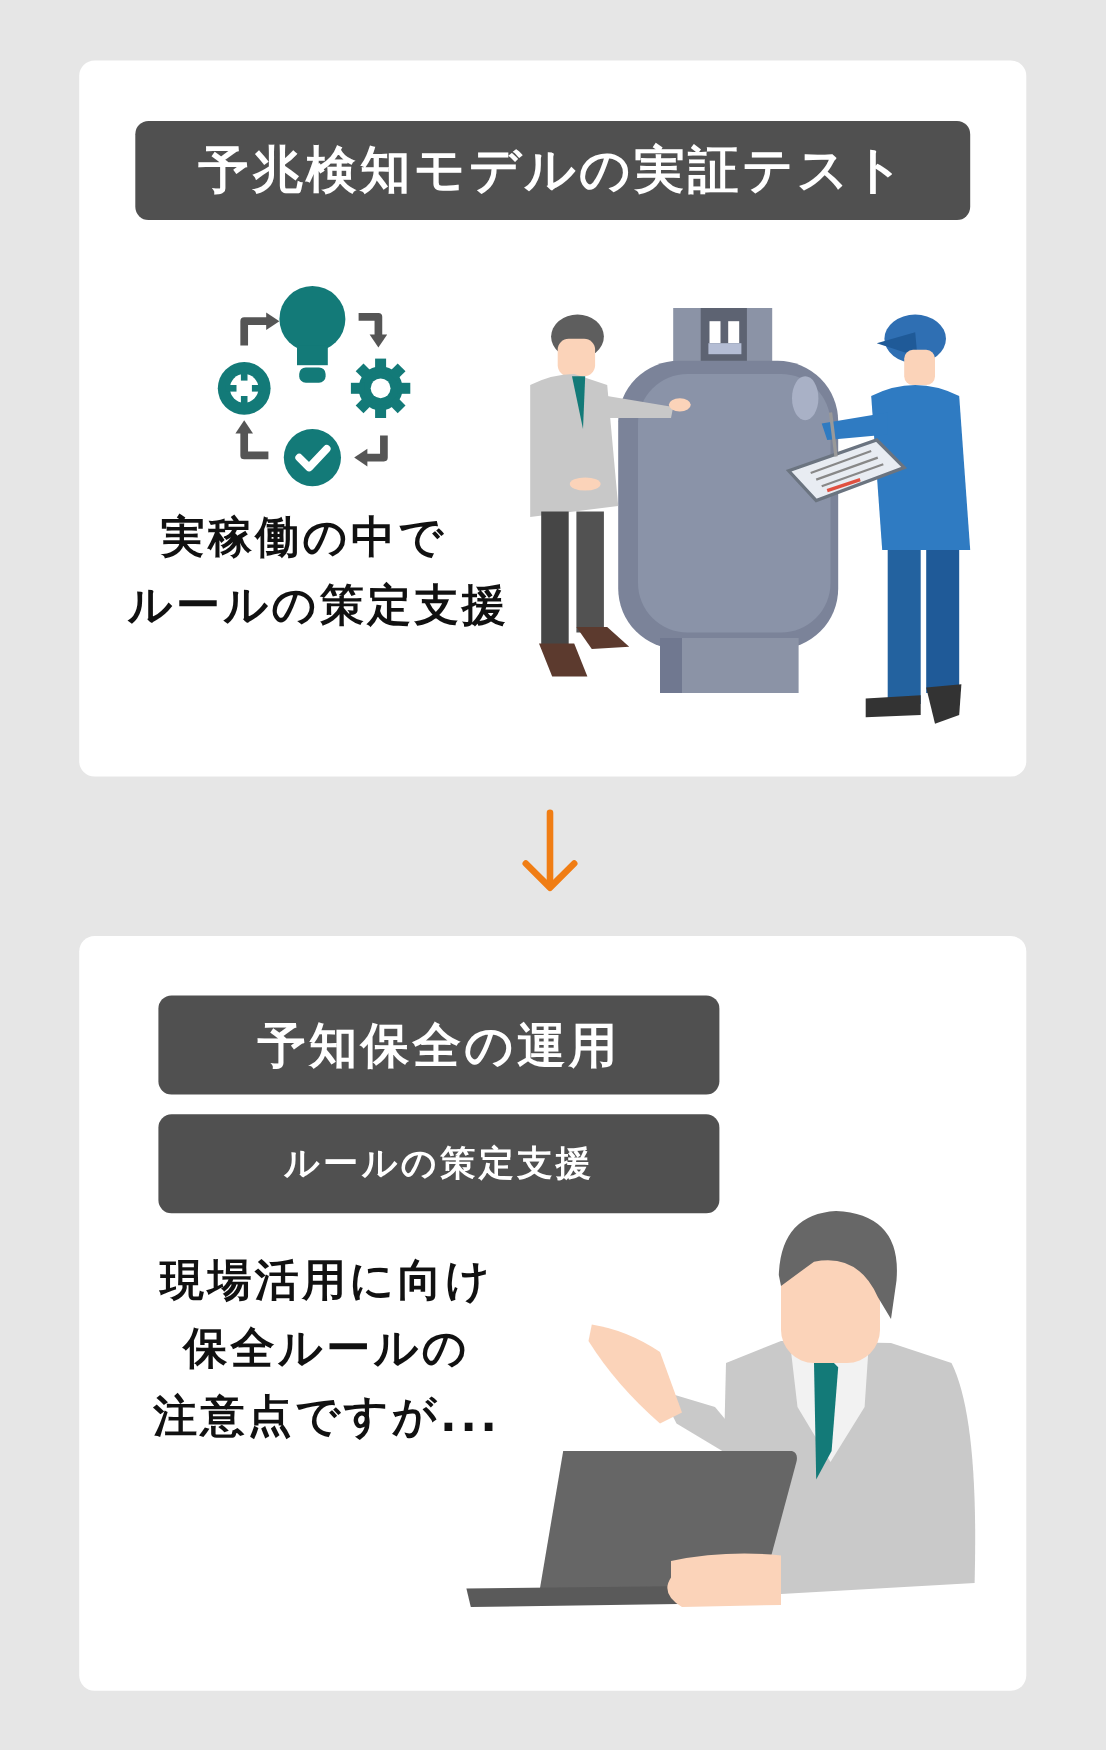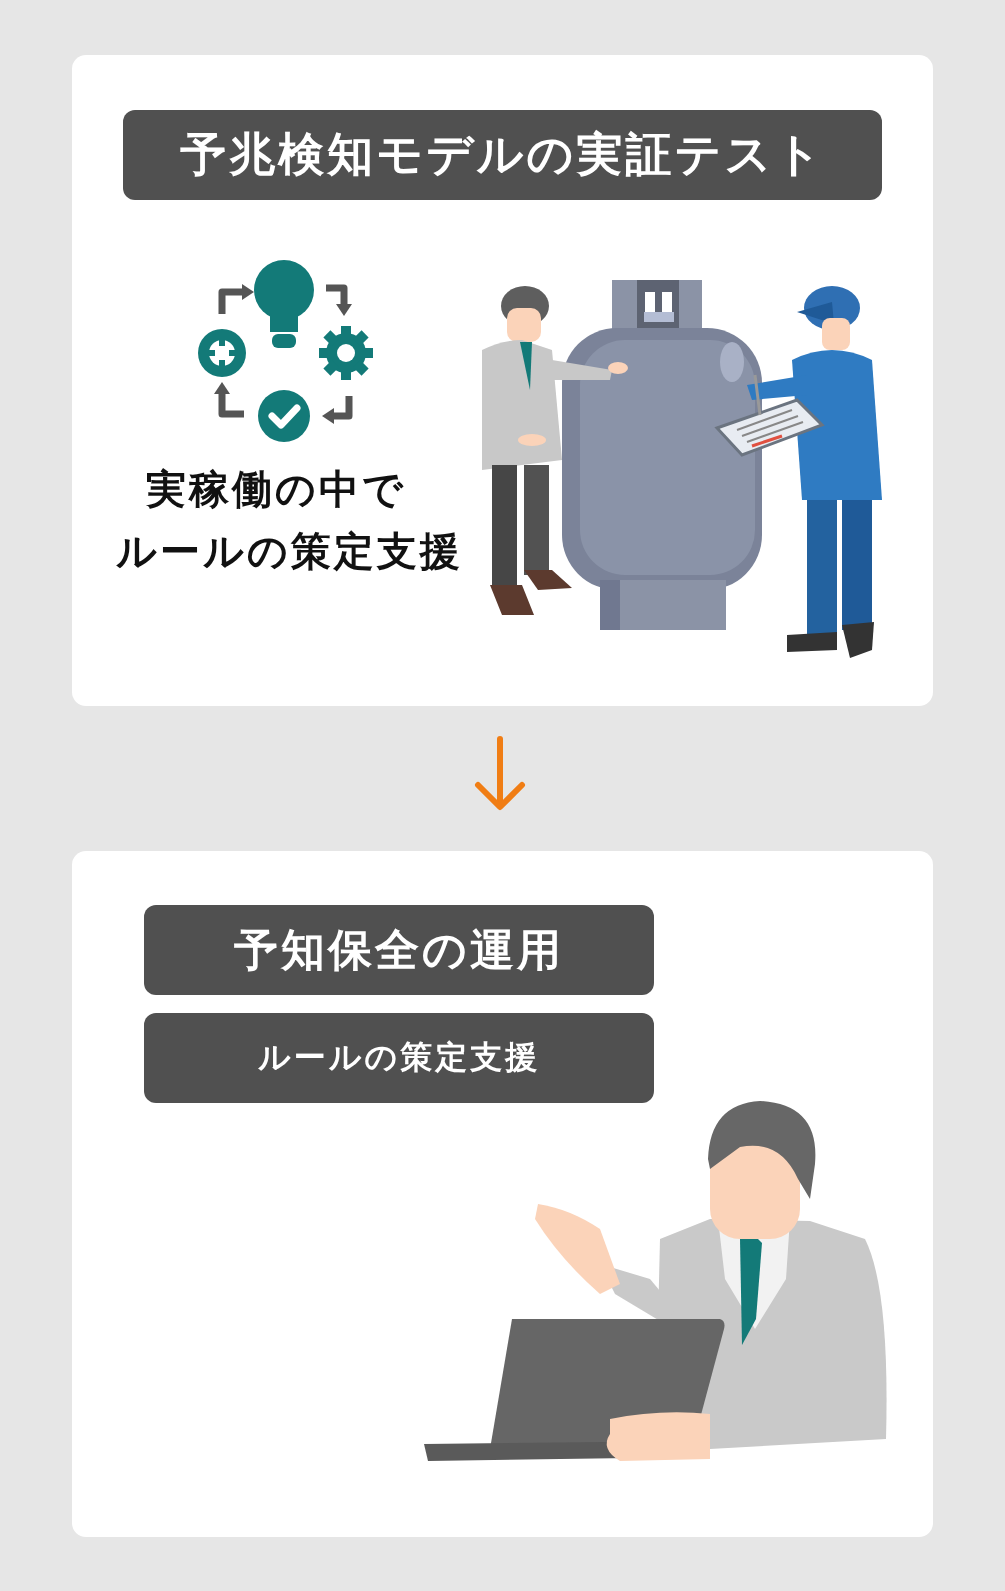--- a/index.html
+++ b/index.html
@@ -171,20 +171,25 @@
 </svg>
 
 <section class="card card-2">
   <div class="label-bar sub-bar-1">
     <span>予知保全の運用</span>
   </div>
   <div class="label-bar sub-bar-2">
     <span>ルールの策定支援</span>
   </div>
 
+  <div class="caption caption-2">
+    <div>現場活用に向け</div>
+    <div>保全ルールの</div>
+    <div>注意点ですが...</div>
+  </div>
 
   <svg class="scene-2" viewBox="0 0 490 400">
     <g>
 
       <path d="M250 150 L300 130 L400 132 L455 150 Q480 200 476 350 L300 360 L245 360 Z" fill="#c9c9c9"></path>
 
       <path d="M308 130 L342 150 L380 130 L376 190 L345 240 L315 190 Z" fill="#f2f2f2"></path>
 
       <path d="M330 150 L342 144 L352 154 L346 230 L332 256 Z" fill="#137a78"></path>
 

